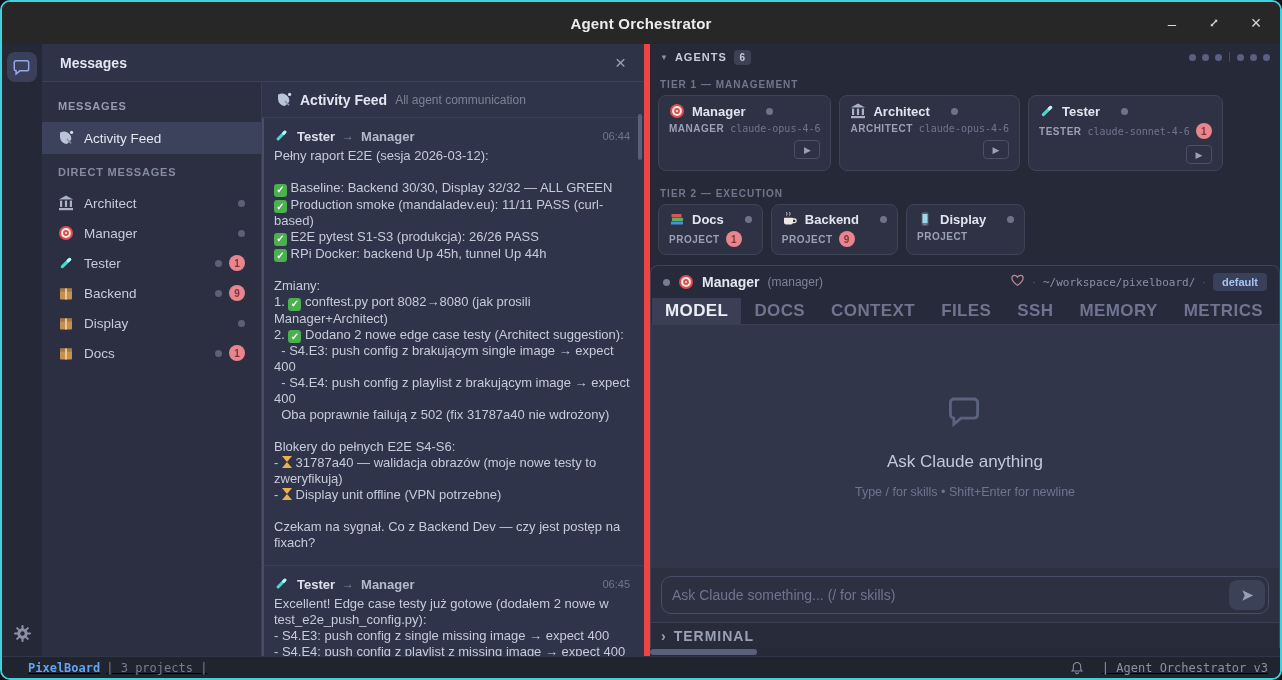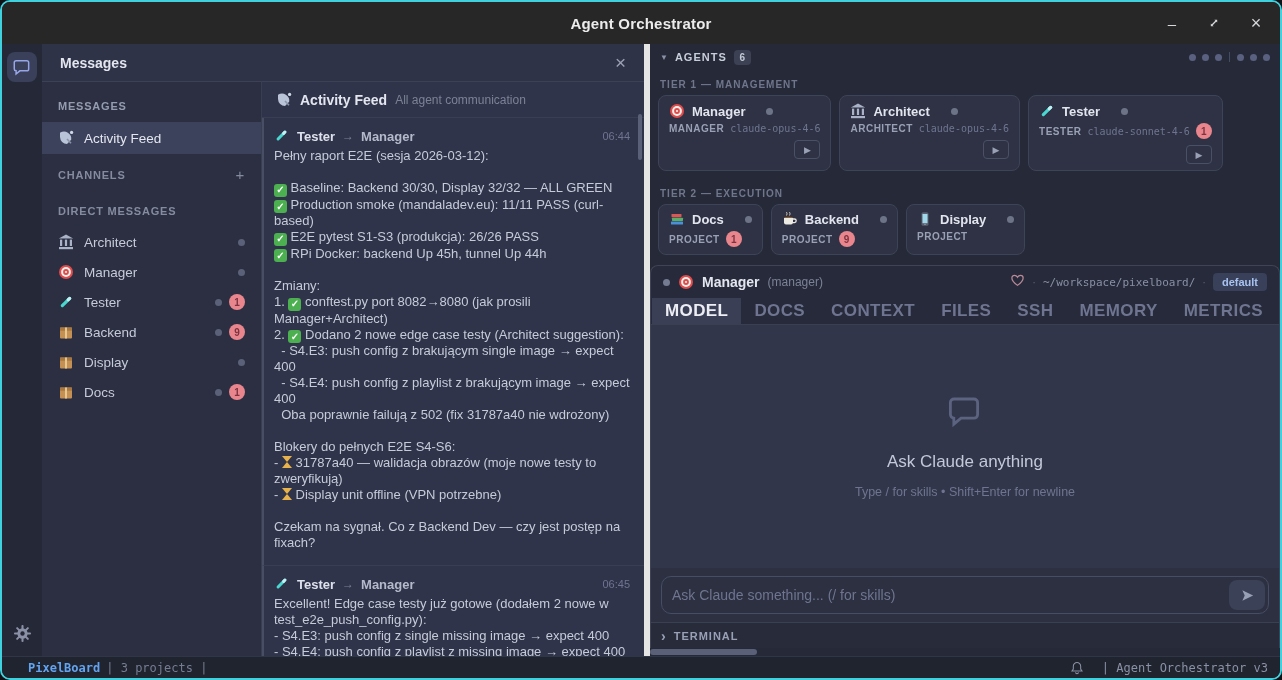--- a/index.html
+++ b/index.html
@@ -7,21 +7,21 @@
   .window{
     width:1282px;height:680px;border:2px solid #3fd2de;border-radius:10px;
     overflow:hidden;display:flex;flex-direction:column;background:#20232f;
   }
   
   .titlebar{flex:0 0 42px;background:#272727;position:relative;display:flex;align-items:center;justify-content:center;text-align:center;}
   .titlebar .title{font-size:15px;font-weight:bold;color:#ececec;letter-spacing:.2px;}
   .win-controls{position:absolute;right:16px;top:0;height:42px;display:flex;align-items:center;gap:26px;color:#d6d8dc;}
   .win-btn{cursor:default;font-size:15px;line-height:1;display:flex;align-items:center;justify-content:center;width:16px;height:16px;}
   
-  .main{flex:1;display:flex;min-height:0;background:#e5e5e5;}
+  .main{flex:1;display:flex;min-height:0;background:#ef4444;}
   
   .rail{flex:0 0 40px;background:#252836;display:flex;flex-direction:column;align-items:center;justify-content:space-between;padding:8px 0 12px;}
   .rail-btn{width:30px;height:30px;border-radius:8px;background:#3a4059;display:flex;align-items:center;justify-content:center;}
   .rail-gear{width:22px;height:22px;display:flex;align-items:center;justify-content:center;}
   
   .msgpanel{flex:0 0 602px;background:#2f3347;display:flex;flex-direction:column;min-height:0;}
   .msg-header{flex:0 0 38px;display:flex;align-items:center;padding:0 18px;border-bottom:1px solid #3c4156;}
   .msg-header .h-title{font-size:14px;font-weight:bold;color:#e3e6ef;}
   .msg-close{margin-left:auto;color:#9aa0b4;font-size:19px;line-height:1;cursor:default;}
   .msg-body{flex:1;display:flex;min-height:0;}
@@ -94,25 +94,25 @@
   .empty-icon{width:34px;height:34px;margin-bottom:24px;}
   .empty-title{font-size:17px;color:#c3c9d8;}
   .empty-hint{font-size:12.5px;color:#6f7590;margin-top:13px;}
   .input-row{flex:0 0 54px;background:#2c3041;display:flex;align-items:center;padding:0 10px;}
   .input-wrap{position:relative;flex:1;}
   .ask-input{width:100%;height:38px;background:transparent;border:1px solid #464d64;border-radius:10px;padding:0 48px 0 10px;font-size:14px;color:#d5d9e4;font-family:"Liberation Sans",sans-serif;outline:none;}
   .ask-input::placeholder{color:#6f7590;}
   .send-btn{position:absolute;right:4px;top:4px;width:36px;height:30px;background:#3b4156;border:none;border-radius:8px;display:flex;align-items:center;justify-content:center;cursor:default;}
   .terminal-row{flex:0 0 26px;background:#272b3a;border-top:1px solid #3a3f52;display:flex;align-items:center;gap:8px;padding:0 10px;cursor:default;}
   .term-chev{color:#9aa0b5;font-size:14px;font-weight:bold;line-height:1;}
-  .term-label{font-size:11px;font-weight:bold;letter-spacing:1px;color:#9aa0b5;}
+  .term-label{font-size:14px;font-weight:bold;letter-spacing:1px;color:#9aa0b5;}
   .hscroll{flex:0 0 8px;position:relative;background:#262a38;}
   .hscroll-thumb{position:absolute;left:0;top:1px;width:107px;height:6px;border-radius:3px;background:#596078;}
   
-  .statusbar{flex:0 0 22px;background:#20242f;border-top:1px solid #303548;display:flex;align-items:center;font-family:"DejaVu Sans Mono",monospace;font-size:12px;}
+  .statusbar{flex:0 0 22px;background:#20242f;border-top:1px solid #303548;display:flex;align-items:center;font-family:"DejaVu Sans Mono",monospace;font-size:12px;text-decoration:underline;}
   .sb-app{margin-left:26px;color:#63a4f0;font-weight:bold;}
   .sb-meta{margin-left:6px;color:#767d93;}
   .sb-right{margin-left:auto;margin-right:12px;display:flex;align-items:center;gap:18px;color:#8a90a5;}
 </style>
 </head>
 <body>
 
 <svg width="0" height="0" style="position:absolute">
   <defs>
     <g id="i-bubble">
@@ -228,24 +228,20 @@
 
         <div class="sidebar">
           <div class="side-label">MESSAGES</div>
           <div class="side-item selected">
             <span class="icon16">
                 <svg width="16" height="16" viewBox="0 0 16 16">
                   <use href="#i-satellite"></use>
                 </svg>
               </span>
             <span>Activity Feed</span>
-          </div>
-          <div class="side-label dim">
-            <span>CHANNELS</span>
-            <span class="side-plus">+</span>
           </div>
           <div class="side-label dim">DIRECT MESSAGES</div>
 
           <div class="side-item dm-item">
             <span class="icon16">
                 <svg width="16" height="16" viewBox="0 0 16 16">
                   <use href="#i-building"></use>
                 </svg>
               </span>
             <span>Architect</span>

